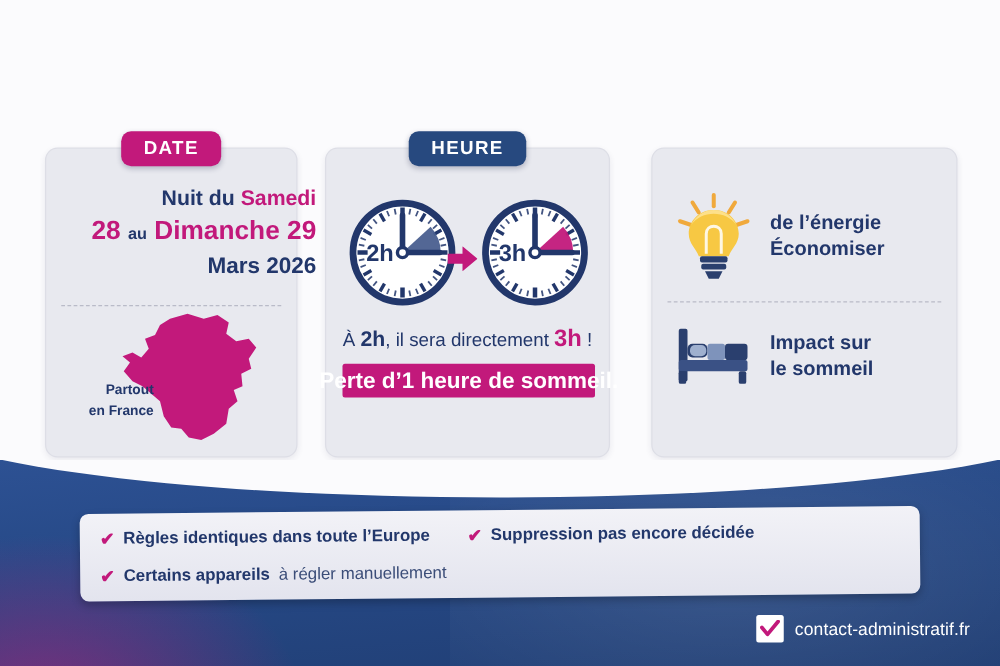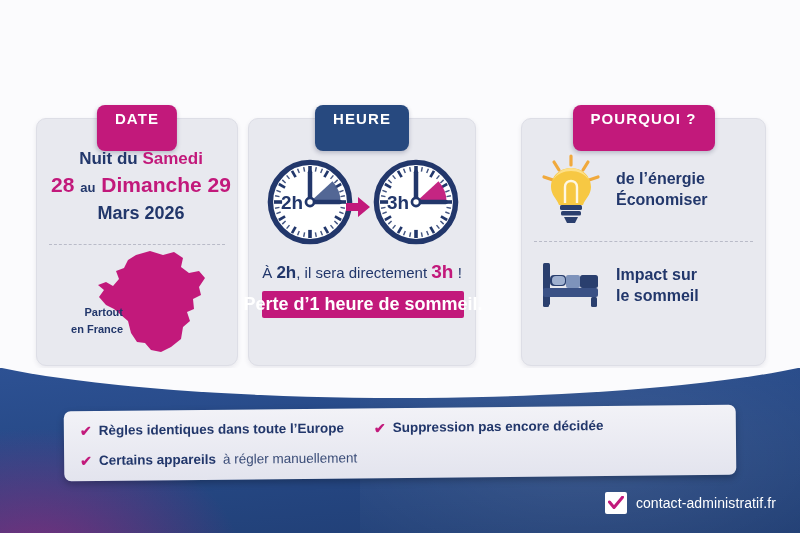--- a/index.html
+++ b/index.html
@@ -51,36 +51,36 @@
     position:absolute; left:0; top:108px; width:800px; height:260px;
   }
   .card {
     position:absolute; top:10px;
     background:#e8e9ef;
     border:1px solid #dddee6;
     border-radius:10px;
     box-shadow:0 2px 5px rgba(40,45,80,.09);
   }
   #card-date     { left:36px;  width:202px; height:248px; }
-  #card-heure    { left:248px; width:228px; height:248px; }
+  #card-heure    { left:260px; width:228px; height:248px; }
   #card-pourquoi { left:521px; width:245px; height:248px; }
 
   .badge {
     position:absolute; top:-14px; left:50%; transform:translateX(-50%);
-    padding:5px 18px 24px;
+    padding:5px 18px 6px;
     border-radius:8px;
     color:#fff; font-size:15px; font-weight:bold; letter-spacing:1.1px;
     white-space:nowrap;
     box-shadow:0 2px 4px rgba(40,45,80,.25);
   }
   .badge.pink { background:#c2197b; }
   .badge.blue { background:#27497f; }
 
   
-  .date-lines { position:absolute; left:4px; top:28px; width:100%; text-align:center; }
+  .date-lines { position:absolute; left:16px; top:28px; width:100%; text-align:right; }
   .dl1 { font-size:17px; font-weight:bold; color:#22376b; line-height:24px; }
   .dl2 { font-size:21px; font-weight:bold; color:#22376b; line-height:27px; white-space:nowrap;}
   .dl3 { font-size:18px; font-weight:bold; color:#22376b; line-height:25px; }
   .pinktx { color:#c2197b; }
   .small-au { font-size:13px; font-weight:bold; color:#22376b; }
 
   .dashed-sep {
     position:absolute; left:12px; right:12px; height:0;
     border-top:1px dashed #b9bbc8;
   }
@@ -313,21 +313,20 @@
           <text x="30" y="58" text-anchor="middle" font-family="Liberation Sans, sans-serif" font-size="21" font-weight="bold" fill="#22376b">3h</text>
         </svg>
       </div>
 
       <div class="heure-line"><span>À </span><span class="b">2h</span><span>, il sera directement </span><span class="p">3h</span><span> !</span></div>
 
       <div class="heure-banner">Perte d’1 heure de sommeil.</div>
     </div>
 
     <div class="card" id="card-pourquoi">
-      <div class="badge pink">POURQUOI ?</div>
 
       <div class="reason" id="reason-1">
         <svg width="62" height="72" viewBox="0 0 62 72">
           <g stroke="#f0a93c" stroke-width="3.2" stroke-linecap="round">
             <line x1="31" y1="3" x2="31" y2="12"></line>
             <line x1="14" y1="9" x2="19" y2="17"></line>
             <line x1="48" y1="9" x2="43" y2="17"></line>
             <line x1="4" y1="24" x2="13" y2="27"></line>
             <line x1="58" y1="24" x2="49" y2="27"></line>
           </g>

